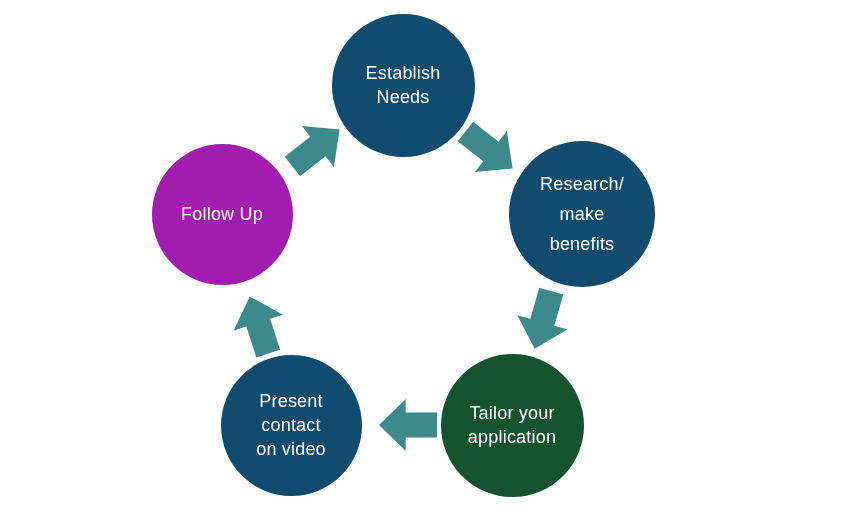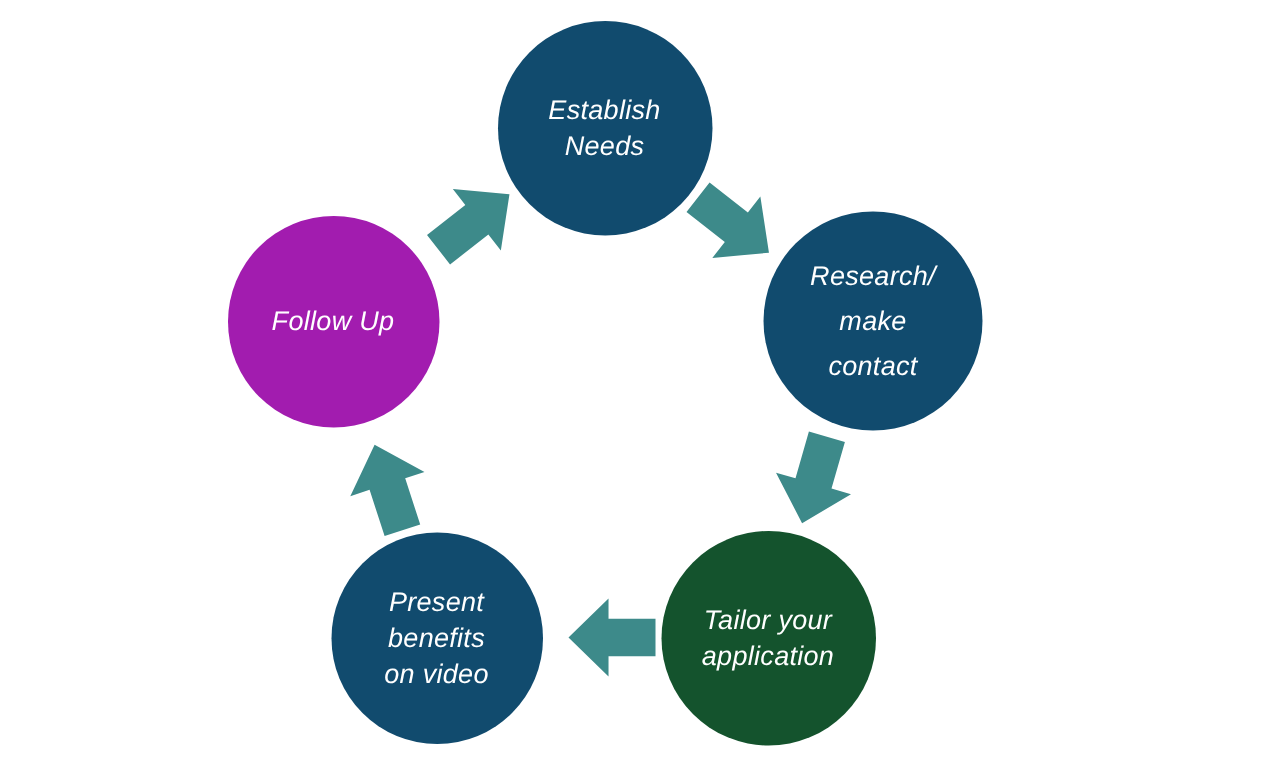--- a/index.html
+++ b/index.html
@@ -10,21 +10,20 @@
   }
   body {
     font-family: "Liberation Sans", sans-serif;
   }
   #canvas {
     position: relative;
     width: 763px;
     height: 513px;
     background: #ffffff;
     overflow: hidden;
-    font-style: italic;
   }
   .node {
     position: absolute;
     border-radius: 50%;
     background: #114B6E;
     display: flex;
     align-items: center;
     justify-content: center;
     box-sizing: border-box;
   }
@@ -84,28 +83,28 @@
     </div>
 
   <div id="node-layer">
       <div class="node" style="left: 331.5px; top: 13.5px; width: 143px; height: 143px; background: rgb(17, 75, 110);">
         <div class="node-label" style="color: rgb(255, 255, 255);">Establish
 Needs</div>
       </div>
       <div class="node" style="left: 509px; top: 141px; width: 146px; height: 146px; background: rgb(17, 75, 110);">
         <div class="node-label wide-lines" style="color: rgb(255, 255, 255);">Research/
 make
-contact</div>
+benefits</div>
       </div>
       <div class="node" style="left: 440.5px; top: 353.5px; width: 143px; height: 143px; background: #14532d;">
         <div class="node-label" style="color: rgb(255, 255, 255);">Tailor your
 application</div>
       </div>
       <div class="node" style="left: 220.5px; top: 354.5px; width: 141px; height: 141px; background: rgb(17, 75, 110);">
         <div class="node-label" style="color: rgb(255, 255, 255);">Present
-benefits
+contact
 on video</div>
       </div>
       <div class="node" style="left: 151.5px; top: 143.5px; width: 141px; height: 141px; background: #a21caf;">
         <div class="node-label" style="color: rgb(255, 255, 255);">Follow Up</div>
       </div>
     </div>
 </div>
 
 </body></html>

